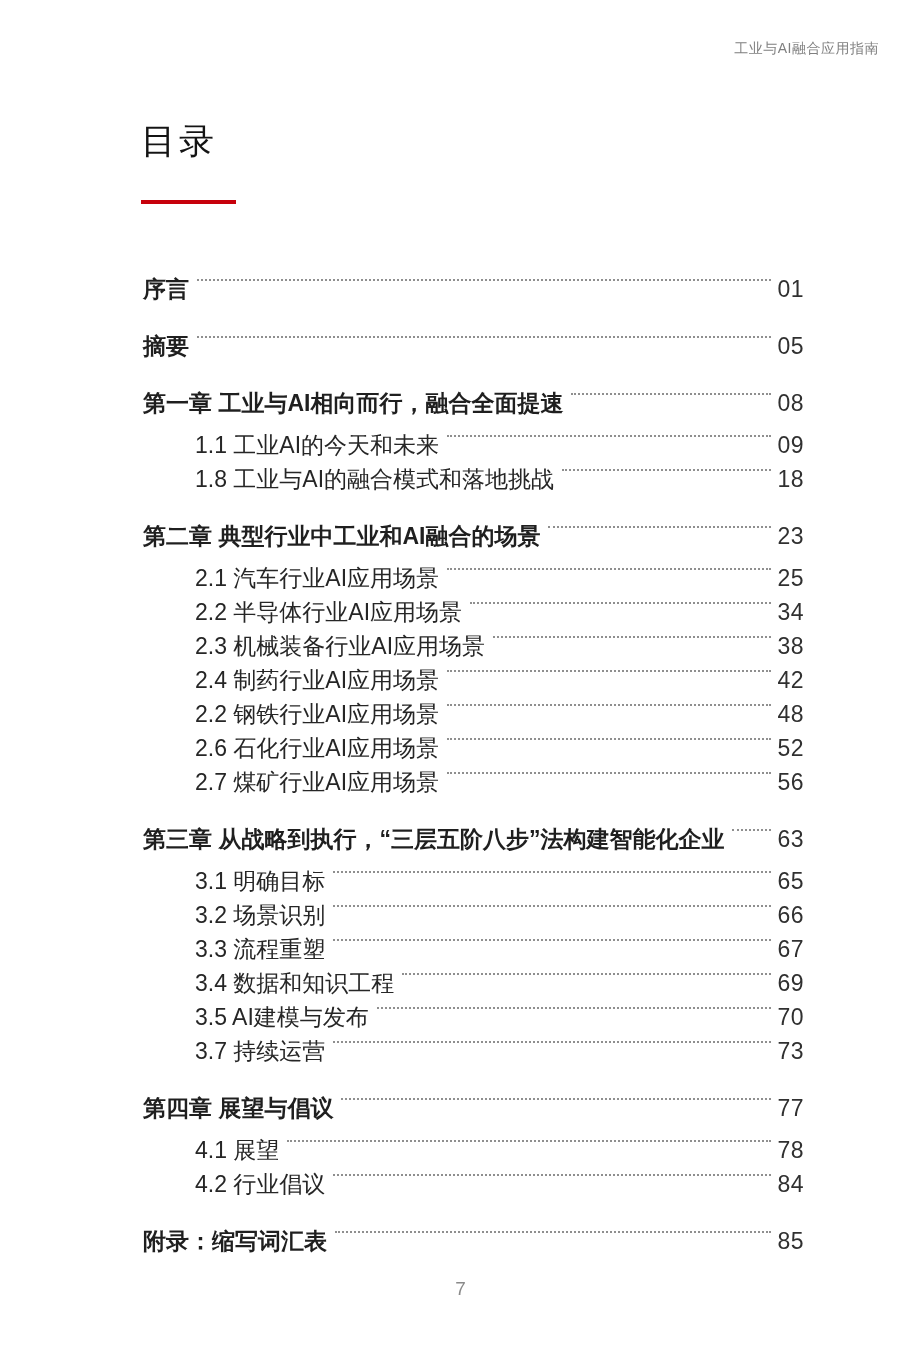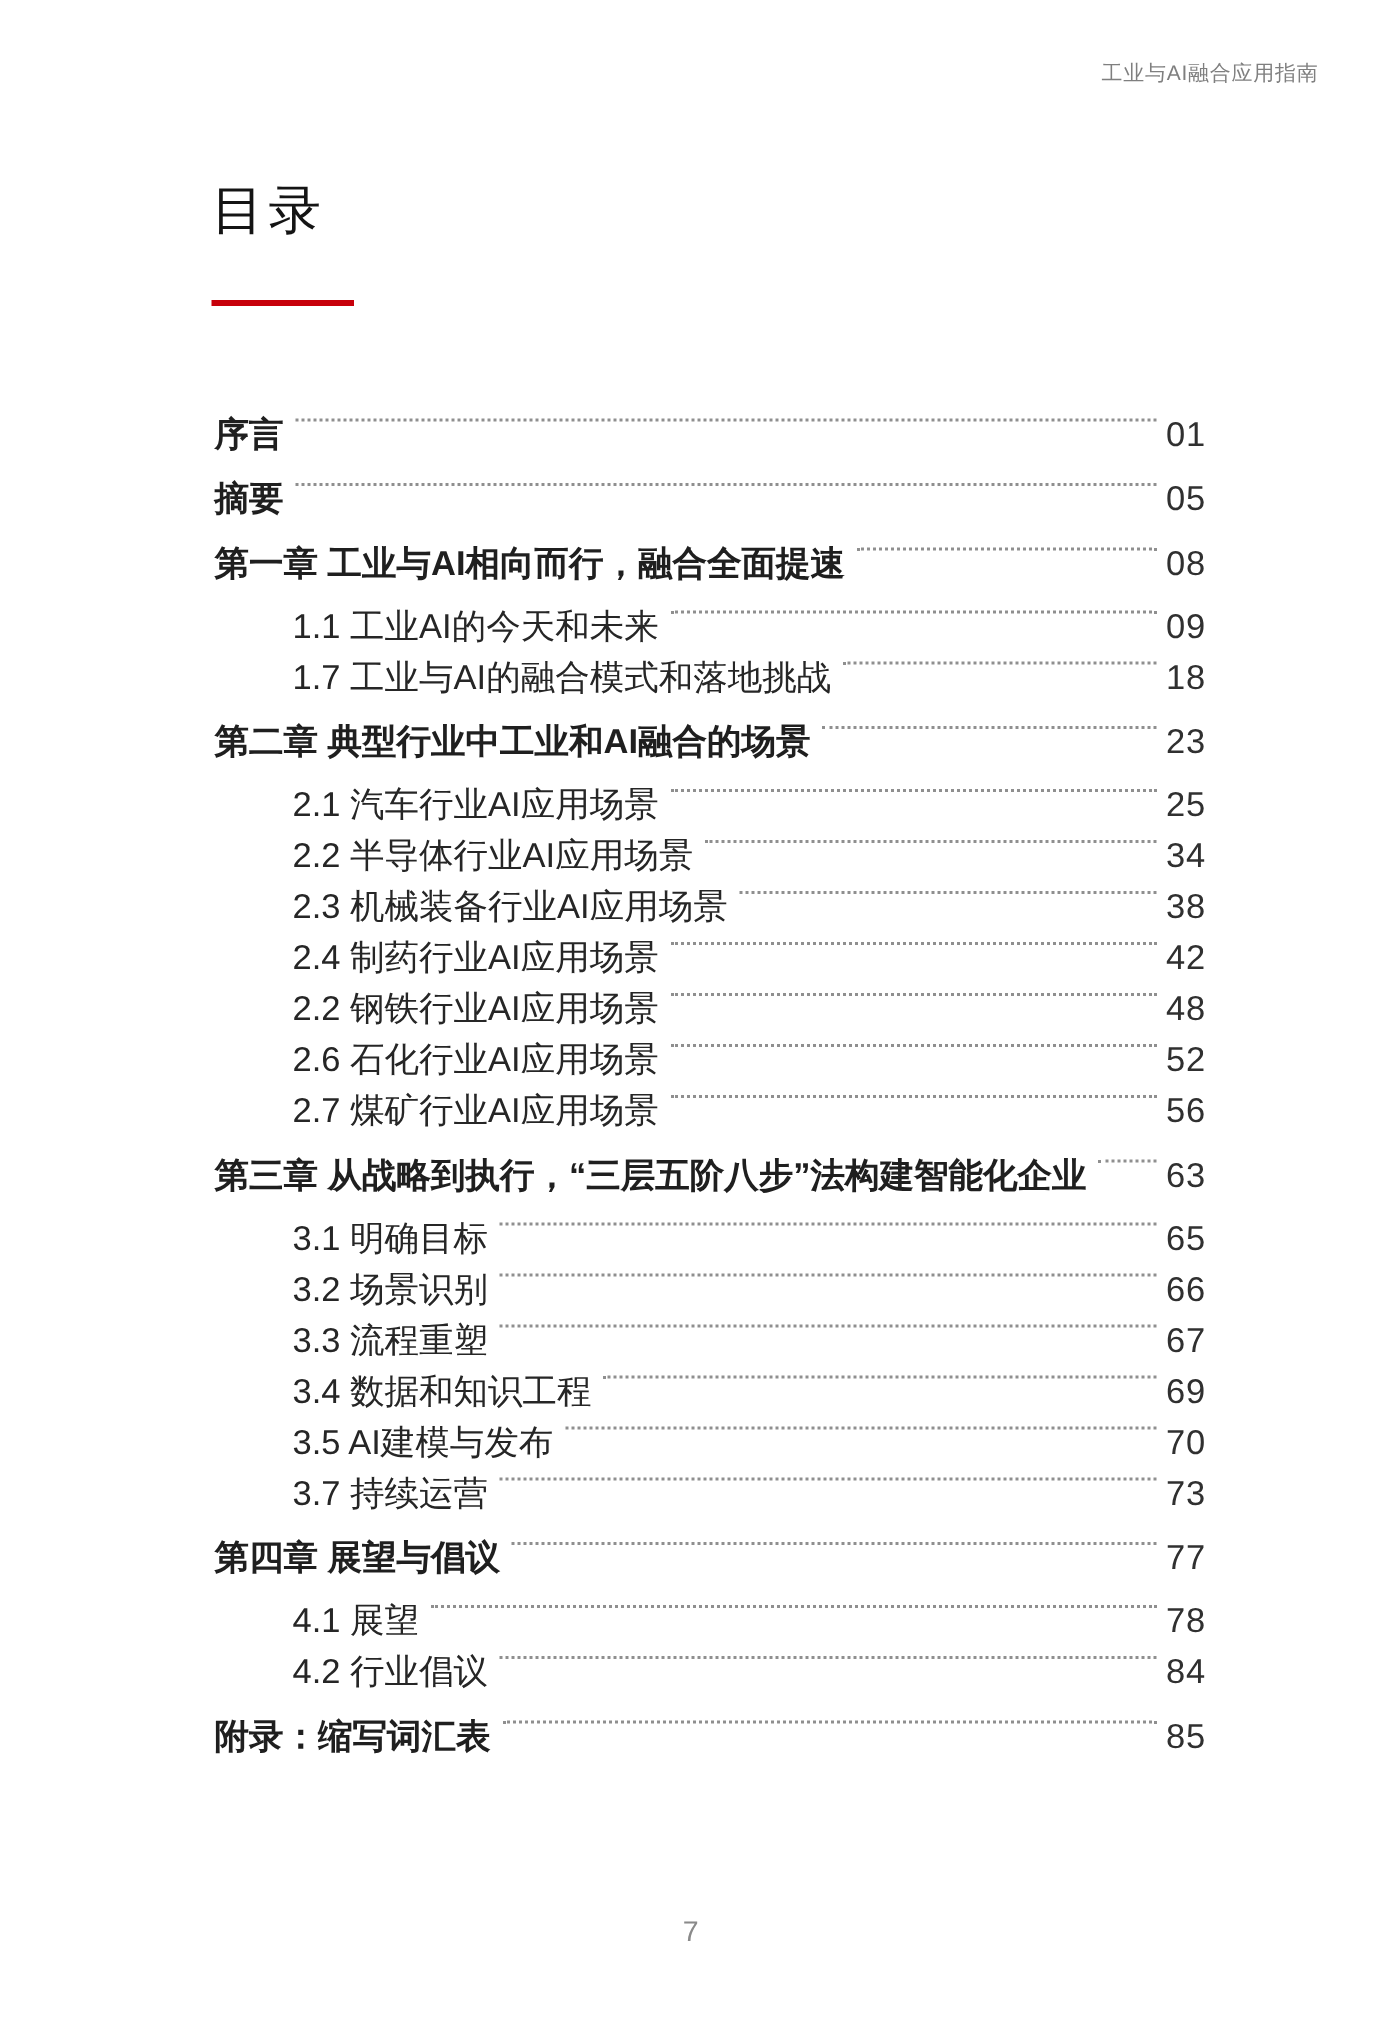--- a/index.html
+++ b/index.html
@@ -50,21 +50,21 @@
   .toc-row {
     display: flex;
     align-items: flex-start;
     font-size: 23px;
     line-height: 21px;
     color: #262626;
     margin-bottom: 13px;
   }
   .toc-row.chapter {
     font-weight: 700;
-    margin-top: 22px;
+    margin-top: 36px;
     margin-bottom: 21px;
     color: #1f1f1f;
   }
   .toc-row.chapter:first-child {
     margin-top: 0;
   }
   .toc-row.sub {
     padding-left: 52px;
   }
   .toc-label {
@@ -122,21 +122,21 @@
     <span class="toc-page">08</span>
   </div>
 
   <div class="toc-row sub">
     <span class="toc-label">1.1 工业AI的今天和未来</span>
     <span class="toc-leader"></span>
     <span class="toc-page">09</span>
   </div>
 
   <div class="toc-row sub">
-    <span class="toc-label">1.7 工业与AI的融合模式和落地挑战</span>
+    <span class="toc-label">1.8 工业与AI的融合模式和落地挑战</span>
     <span class="toc-leader"></span>
     <span class="toc-page">18</span>
   </div>
 
   <div class="toc-row chapter">
     <span class="toc-label">第二章 典型行业中工业和AI融合的场景</span>
     <span class="toc-leader"></span>
     <span class="toc-page">23</span>
   </div>
 

